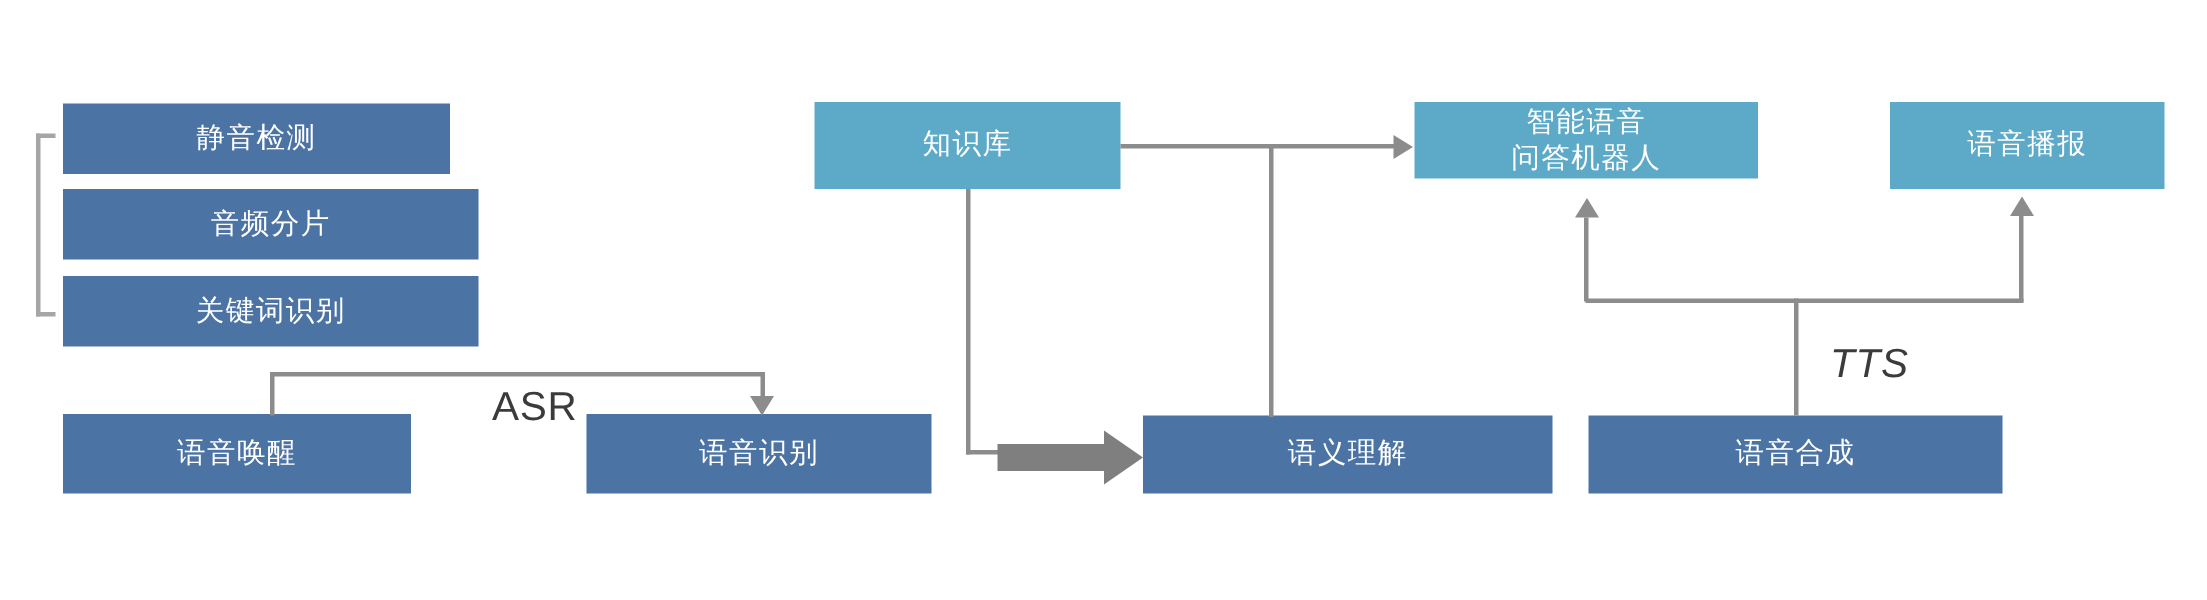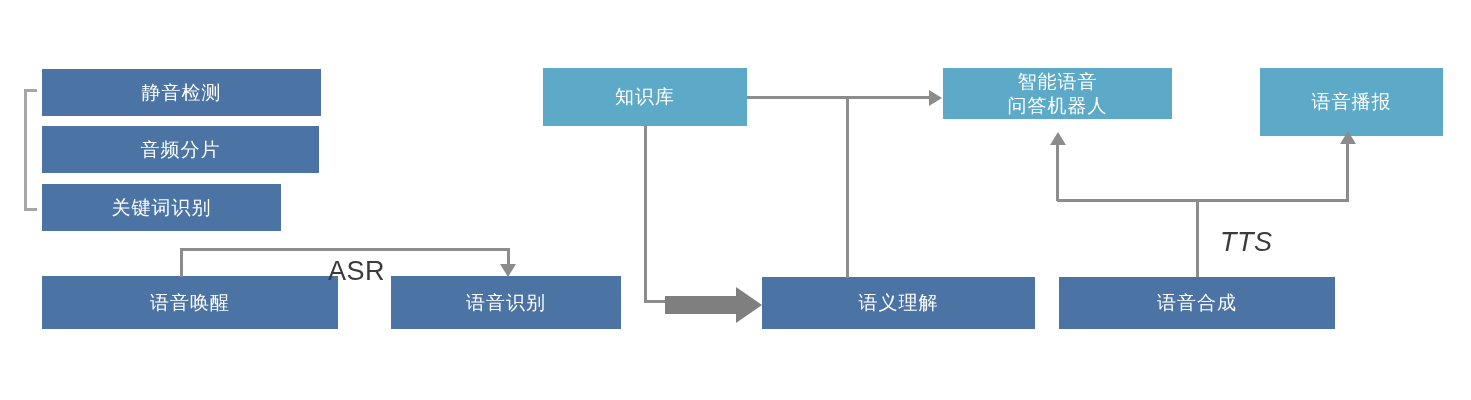--- a/index.html
+++ b/index.html
@@ -97,33 +97,33 @@
     border-left: 26px solid #7f7f7f;
   }
 </style>
 </head>
 <body>
 
 <div id="canvas">
 
   <div class="bracket" style="left:24px; top:89px; width:13px; height:122px;"></div>
 
-  <div class="node dark" style="left:42px; top:69px; width:279px; height:47px;">
+  <div class="node dark" style="left:42px; top:69px; width:258px; height:47px;">
     <span class="label">静音检测</span>
   </div>
 
   <div class="node dark" style="left:42px; top:126px; width:277px; height:47px;">
     <span class="label">音频分片</span>
   </div>
 
-  <div class="node dark" style="left:42px; top:184px; width:239px; height:47px;">
+  <div class="node dark" style="left:42px; top:184px; width:277px; height:47px;">
     <span class="label">关键词识别</span>
   </div>
 
-  <div class="node dark" style="left:42px; top:276px; width:296px; height:53px;">
+  <div class="node dark" style="left:42px; top:276px; width:232px; height:53px;">
     <span class="label">语音唤醒</span>
   </div>
 
   <div class="node dark" style="left:391px; top:276px; width:230px; height:53px;">
     <span class="label">语音识别</span>
   </div>
 
   <div class="node dark" style="left:762px; top:277px; width:273px; height:52px;">
     <span class="label">语义理解</span>
   </div>
@@ -134,21 +134,21 @@
 
   <div class="node light" style="left:943px; top:68px; width:229px; height:51px;">
     <span class="label">智能语音
 问答机器人</span>
   </div>
 
   <div class="node dark" style="left:1059px; top:277px; width:276px; height:52px;align-items:center;">
     <span class="label">语音合成</span>
   </div>
 
-  <div class="node light" style="left:1260px; top:68px; width:183px; height:68px;text-align:center;">
+  <div class="node light" style="left:1260px; top:68px; width:183px; height:58px;text-align:center;">
     <span class="label">语音播报</span>
   </div>
 
   <div class="vline" style="left:180px; top:248px; height:29px;"></div>
   <div class="hline" style="left:180px; top:248px; width:330px;"></div>
   <div class="vline" style="left:507px; top:248px; height:21px;"></div>
   <div class="arrow-d" style="left:500px; top:264px;"></div>
 
   <div class="edge-label" style="left:328px; top:256px;">ASR</div>
 

